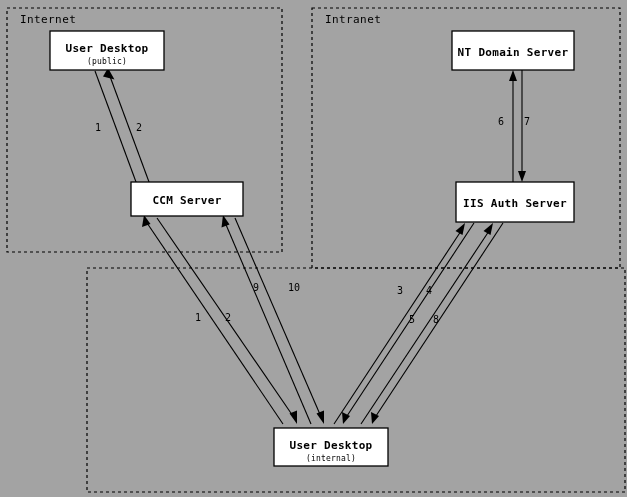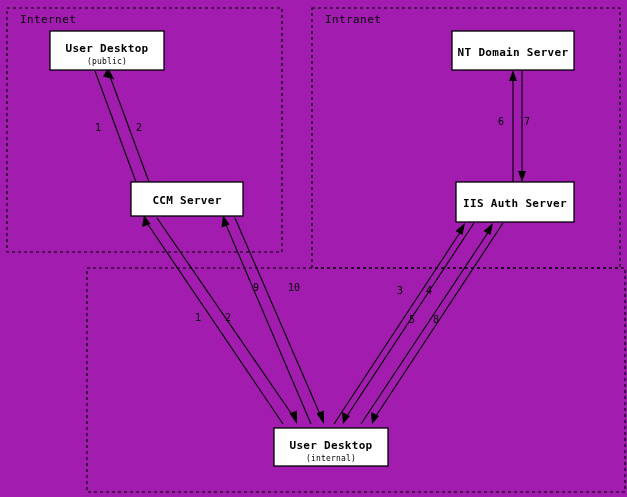--- a/index.html
+++ b/index.html
@@ -4,21 +4,21 @@
 <style>
   html, body {
     margin: 0;
     padding: 0;
     background: #ffffff;
   }
   #canvas {
     position: relative;
     width: 627px;
     height: 497px;
-    background: #a21caf;
+    background: #a3a3a3;
     font-family: "DejaVu Sans Mono", monospace;
     overflow: hidden;
   }
   svg#diagram {
     position: absolute;
     left: 0;
     top: 0;
     width: 627px;
     height: 497px;
   }

